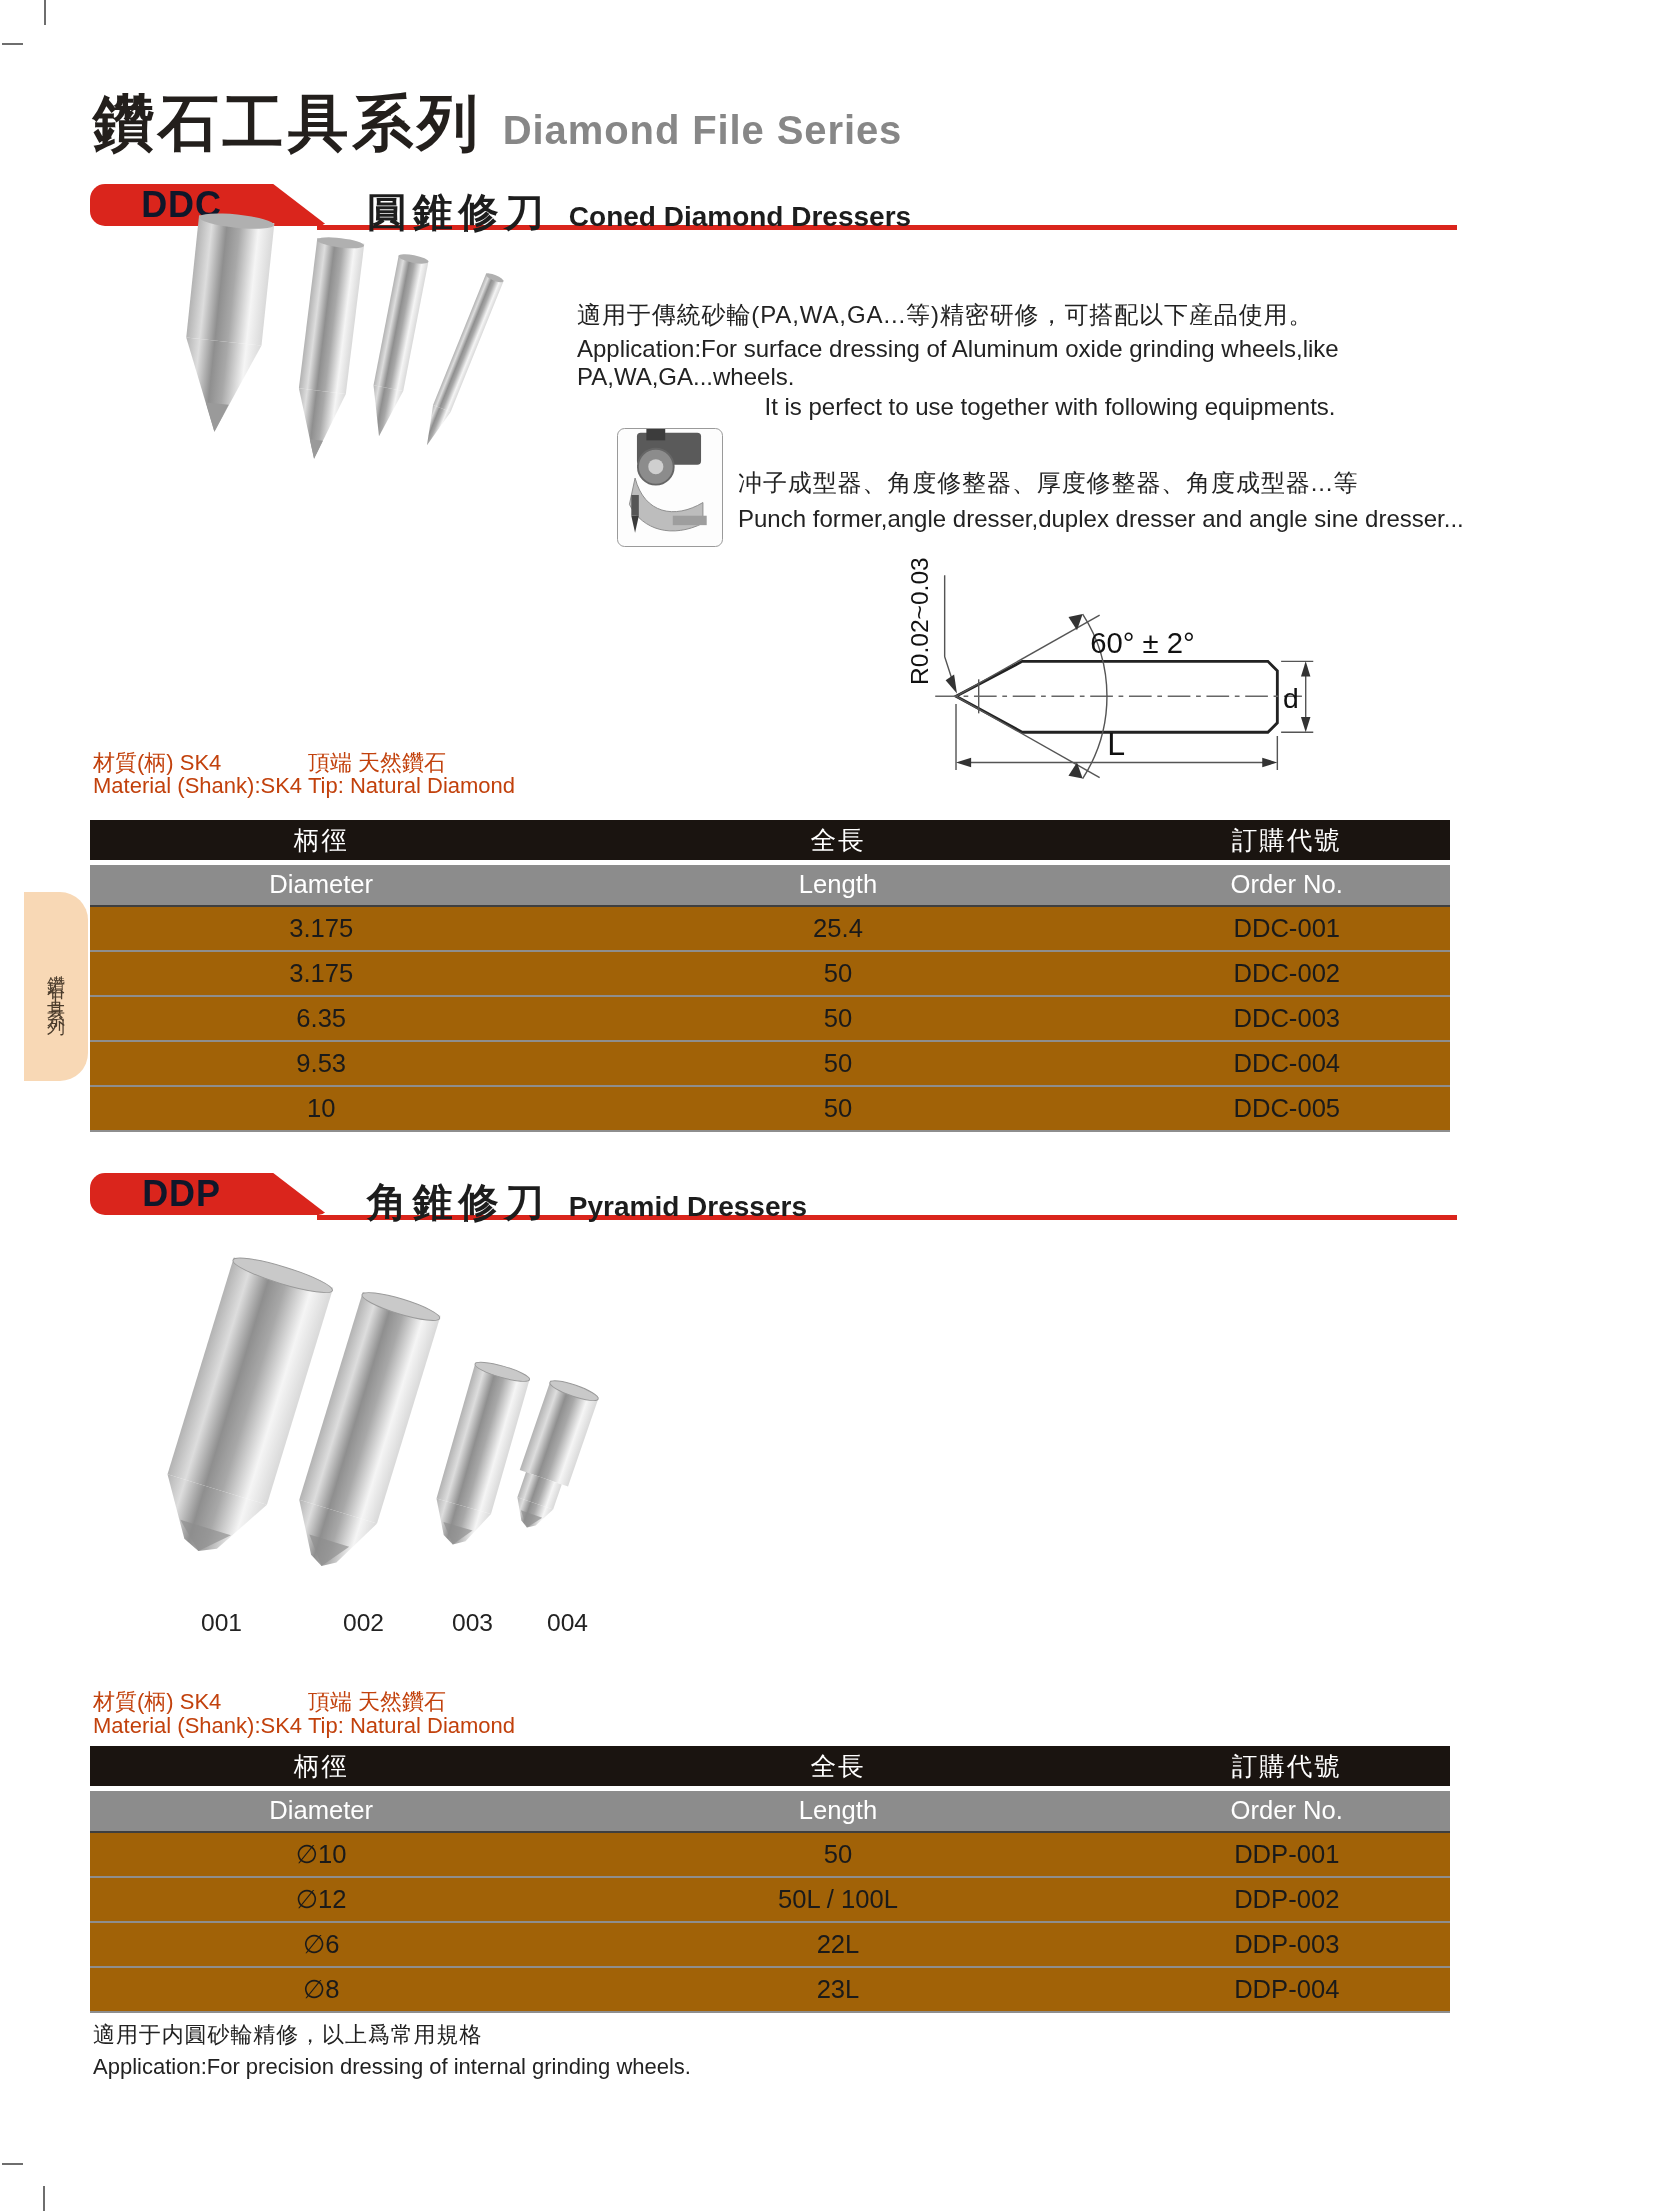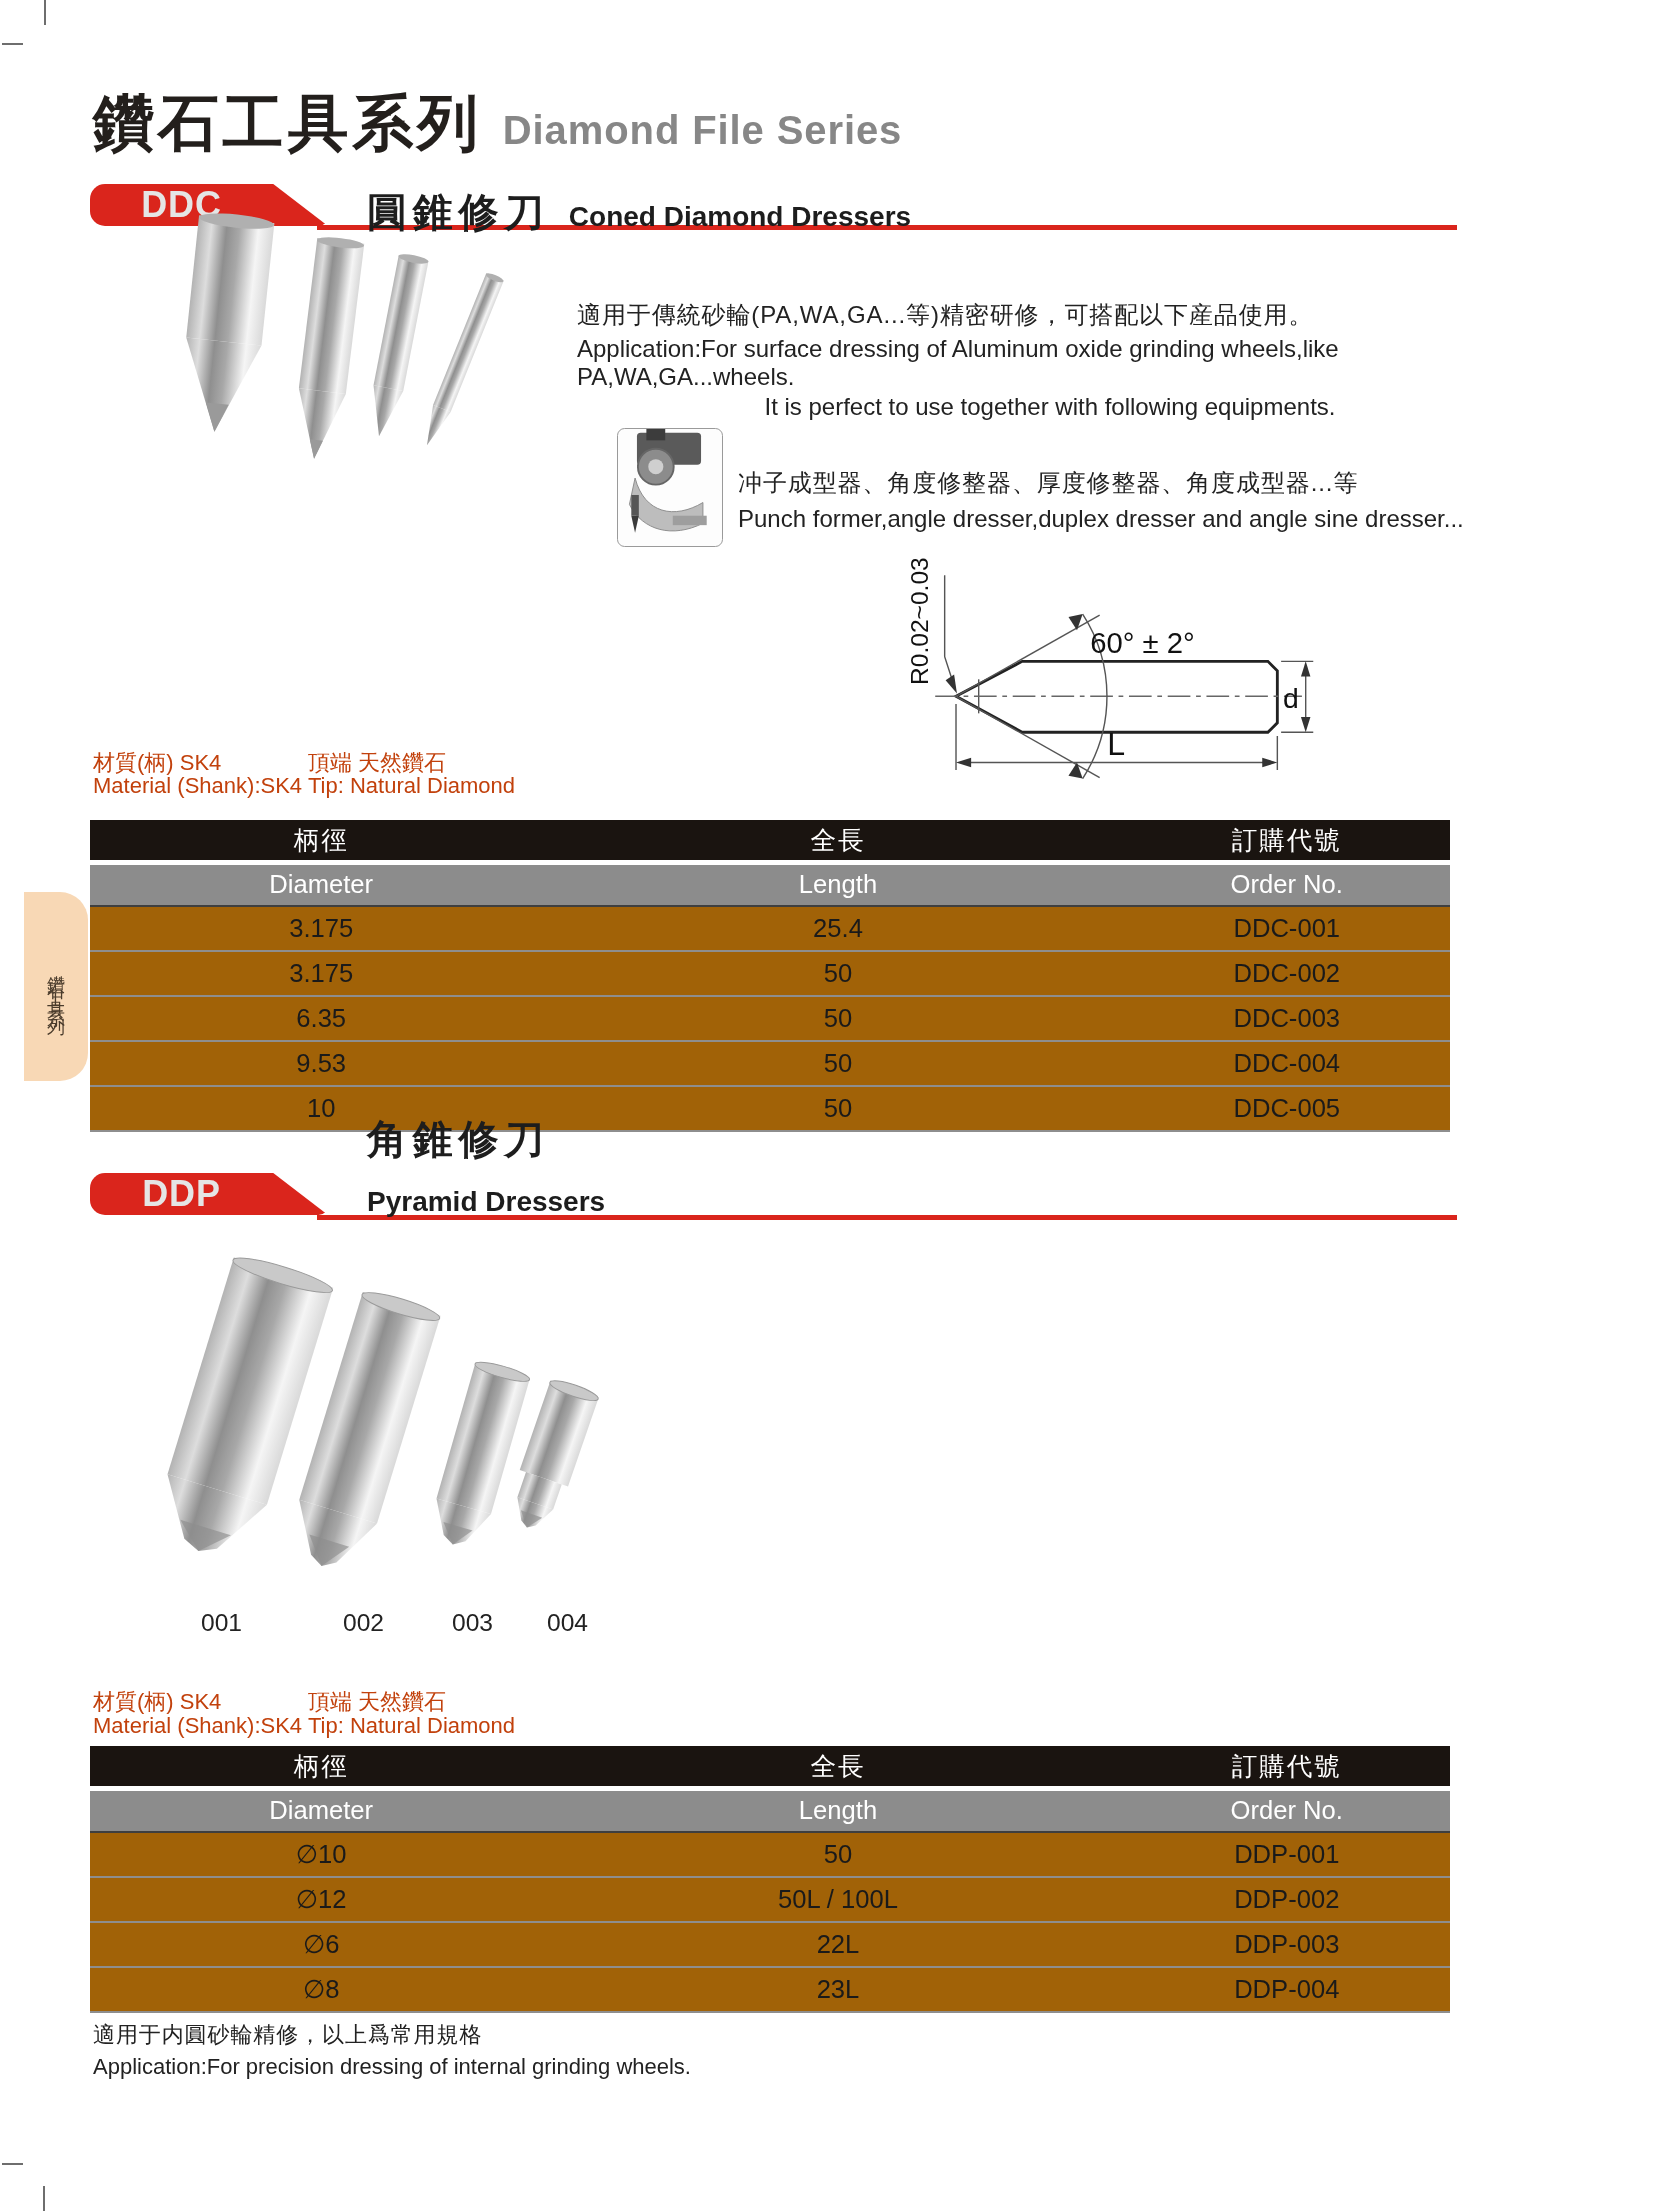--- a/index.html
+++ b/index.html
@@ -10,21 +10,21 @@
 
   
   .title-row{position:absolute;left:93px;top:91px;display:flex;align-items:baseline;gap:21px;}
   .title-zh{font-size:61px;font-weight:bold;color:#231f1c;letter-spacing:3.8px;line-height:1.05;}
   .title-en{font-size:40px;font-weight:bold;color:var(--title_gray);letter-spacing:0.9px;}
 
   
   .sec-line{position:absolute;left:317px;width:1140px;height:4.7px;background:var(--red);}
   .badge{position:absolute;left:90px;width:238px;height:42px;background:var(--red);
          border-radius:15px 5.7px 9.5px 15px;clip-path:polygon(0 0,77% 0,100% 100%,0 100%);
-         color:#e5e5e5;font-size:36px;font-weight:bold;display:flex;align-items:center;
+         color:#0f172a;font-size:36px;font-weight:bold;display:flex;align-items:center;
          justify-content:center;padding-right:55px;box-sizing:border-box;letter-spacing:0.9px;}
   .sec-title{position:absolute;left:367px;display:flex;align-items:baseline;gap:19px;}
   .sec-zh{font-size:40px;font-weight:bold;color:#1d1d1d;letter-spacing:5.7px;}
   .sec-en{font-size:28px;font-weight:bold;color:#1d1d1d;}
 
   
   .app-block{position:absolute;left:577px;top:299px;width:946px;font-size:24px;color:#222;}
   .app-block .zh{margin-bottom:3.8px;letter-spacing:0.9px;}
   .app-block .en{margin-bottom:1.9px;}
   .app-block .en2{text-align:center;}
@@ -225,21 +225,21 @@
   </div>
 
   <div class="side-tab">
     <span>鑽石工具系列</span>
   </div>
 
   <div class="sec-line" style="top:1215px;"></div>
   <div class="badge" style="top:1173px;">
     <span>DDP</span>
   </div>
-  <div class="sec-title" style="top:1112px;flex-direction:column;">
+  <div class="sec-title" style="top:1175px;">
     <span class="sec-zh">角錐修刀</span>
     <span class="sec-en">Pyramid Dressers</span>
   </div>
 
   <svg class="abs" style="left:132px;top:1249px;" width="511" height="345" viewBox="0 0 540 365">
     <g transform="translate(160,25) rotate(107)">
       <rect x="0" y="-55" width="240" height="110" fill="url(#met)"></rect>
       <polygon points="240,-55 300,-18 308,0 300,18 240,55" fill="url(#met)"></polygon>
       <polygon points="282,-28 308,0 282,28" fill="#8d8d8d" opacity="0.65"></polygon>
       <ellipse cx="3" cy="0" rx="9" ry="55" fill="#c9c9c9" stroke="#9a9a9a"></ellipse>

